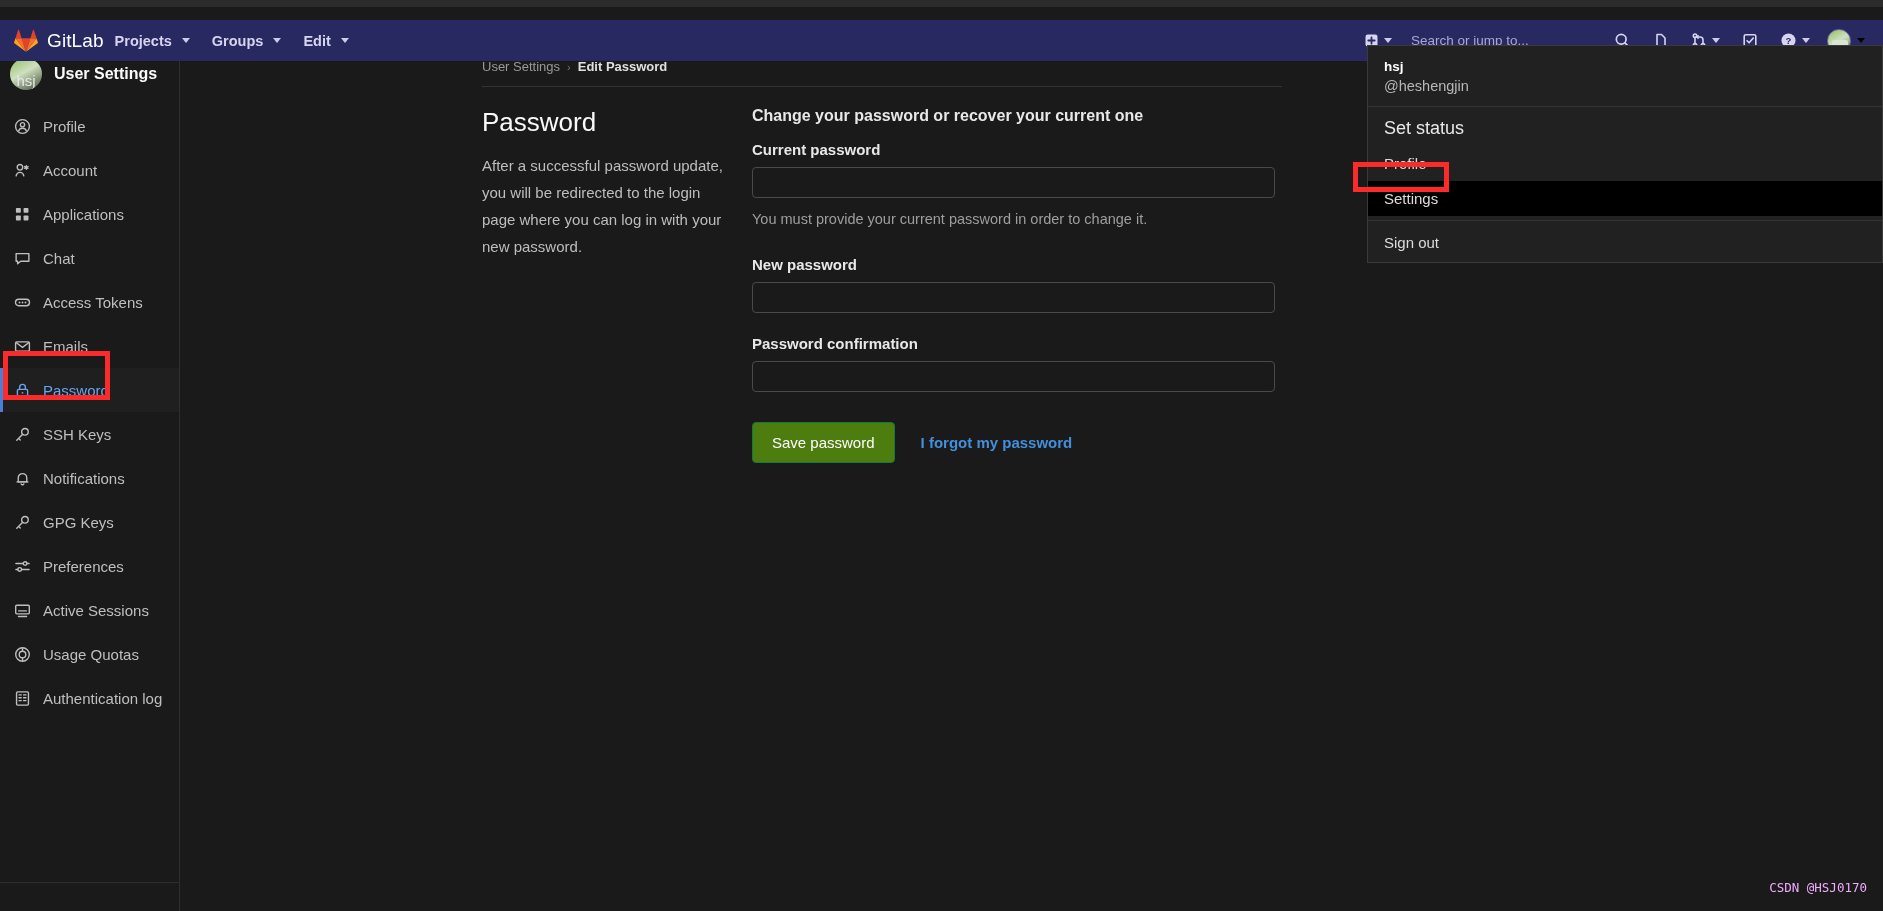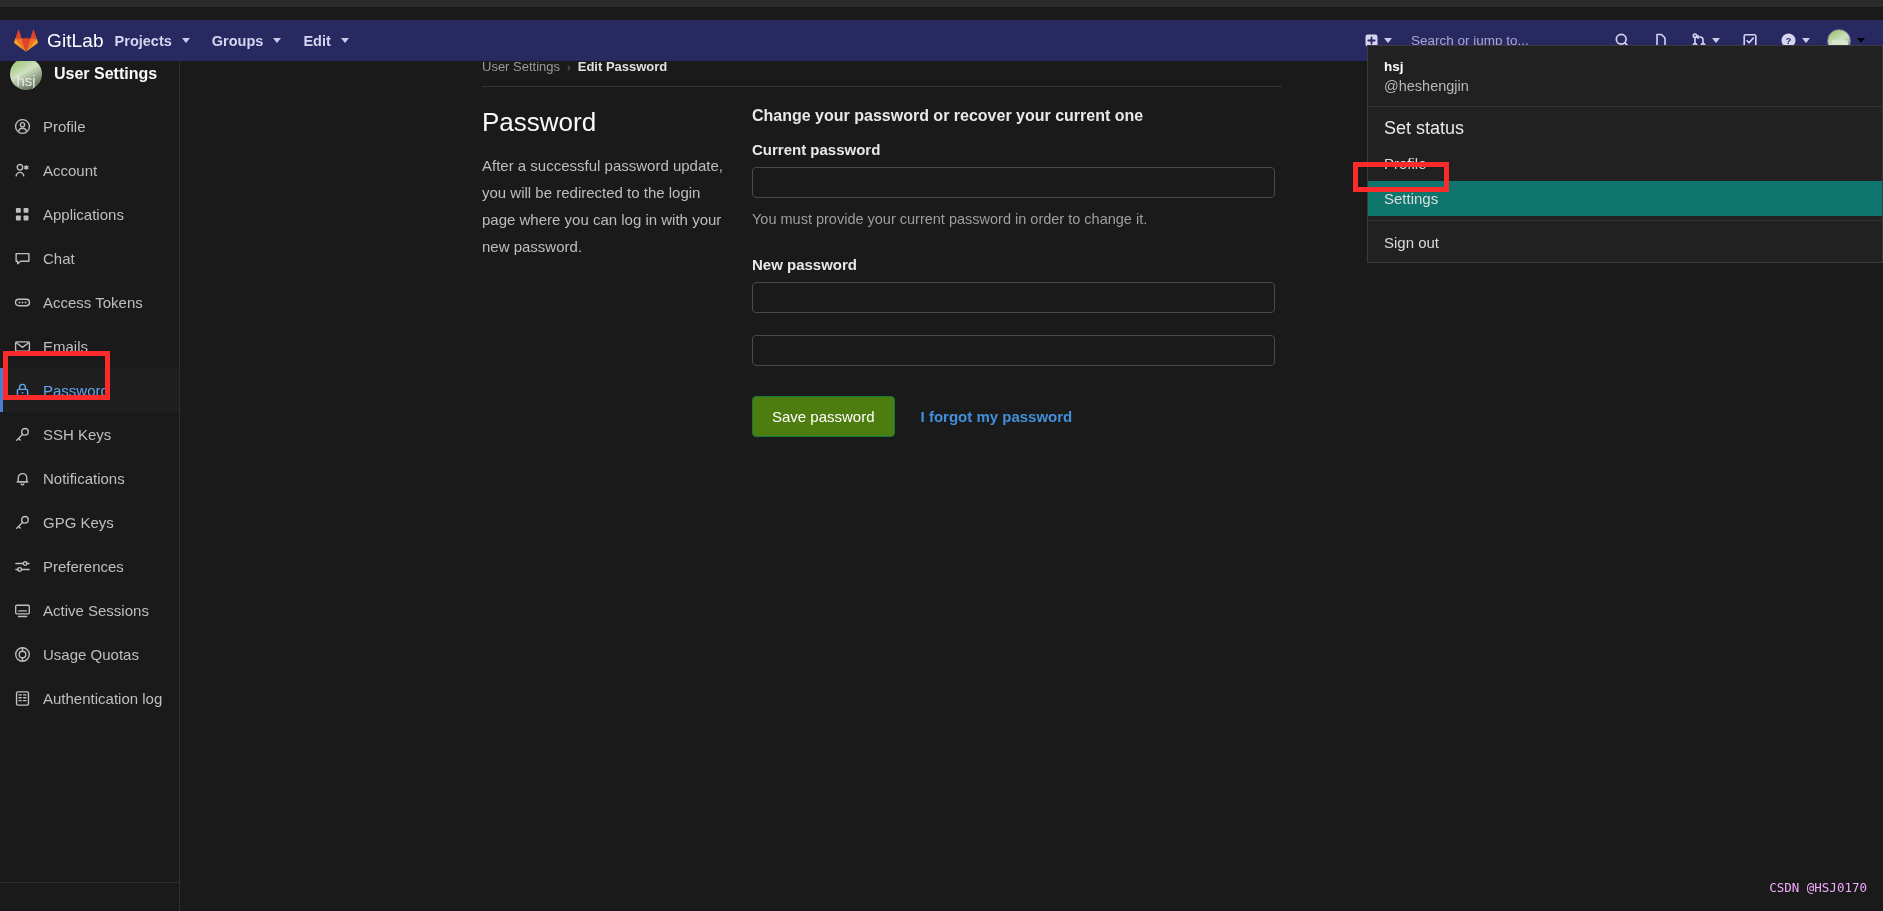--- a/index.html
+++ b/index.html
@@ -303,21 +303,21 @@
     color: #dcdcdc;
     font-size: 15px;
     cursor: pointer;
   }
   .um-status {
     font-size: 18px;
     color: #e8e8e8;
     padding: 11px 16px 7px 16px;
   }
   .um-sep { height: 1px; background: #333; margin: 4px 0; }
-  .um-item.highlighted { background: #0f766e; }
+  .um-item.highlighted { background: #000000; }
 
   
   .anno {
     position: absolute;
     border: 5px solid #fb2b2b;
     z-index: 60;
     pointer-events: none;
   }
   #anno-password { left: 3px;  top: 351px; width: 107px; height: 49px; }
   #anno-settings { left: 1353px; top: 162px; width: 96px;  height: 30px; }
@@ -619,20 +619,21 @@
       <div class="gap-lg"></div>
 
       <div>
         <div class="field-label">New password</div>
         <input class="text-input" type="password" autocomplete="off" value="" style="">
       </div>
 
       <div class="gap-md"></div>
 
       <div>
+        <div class="field-label">Password confirmation</div>
         <input class="text-input" type="password" autocomplete="off" value="" style="">
       </div>
 
       <div class="actions">
         <button class="btn-primary">Save password</button>
         <a class="link-forgot">I forgot my password</a>
       </div>
     </div>
   </div>
 </div>

